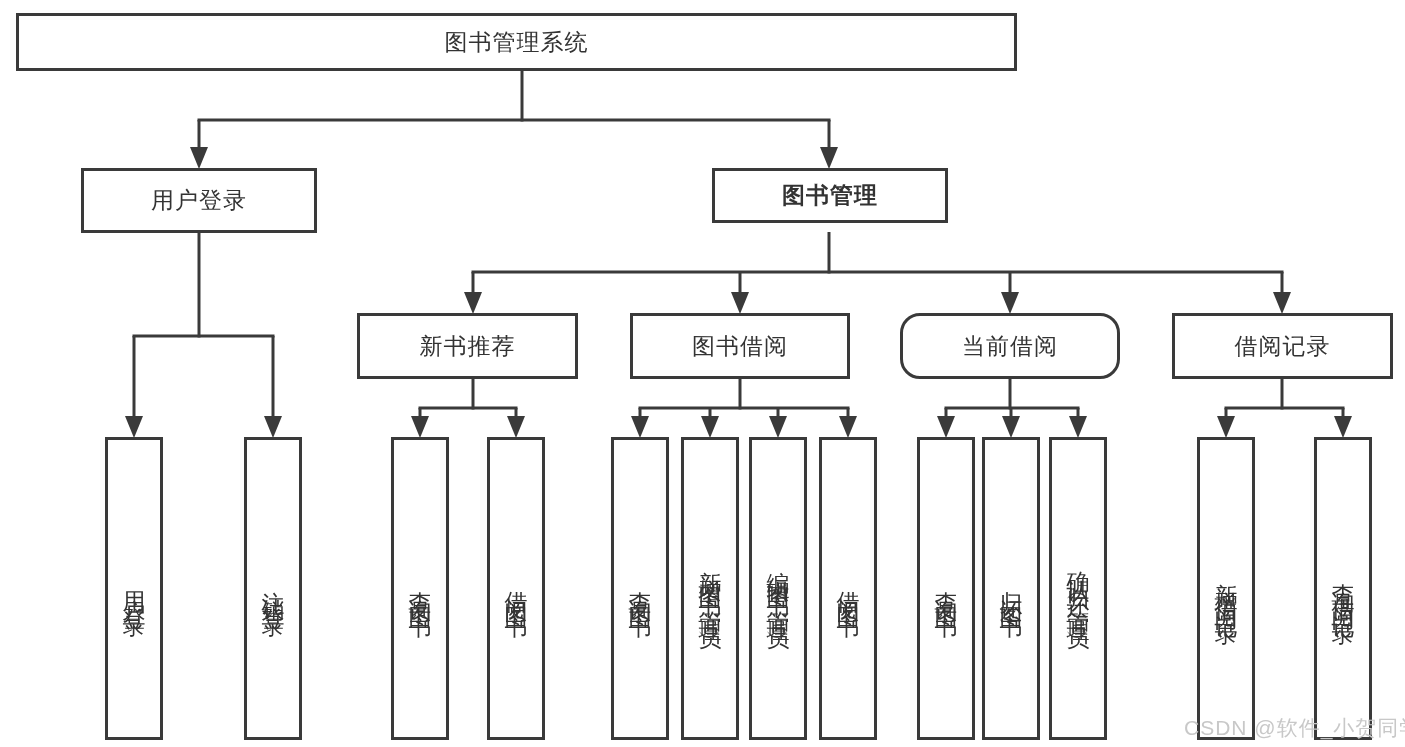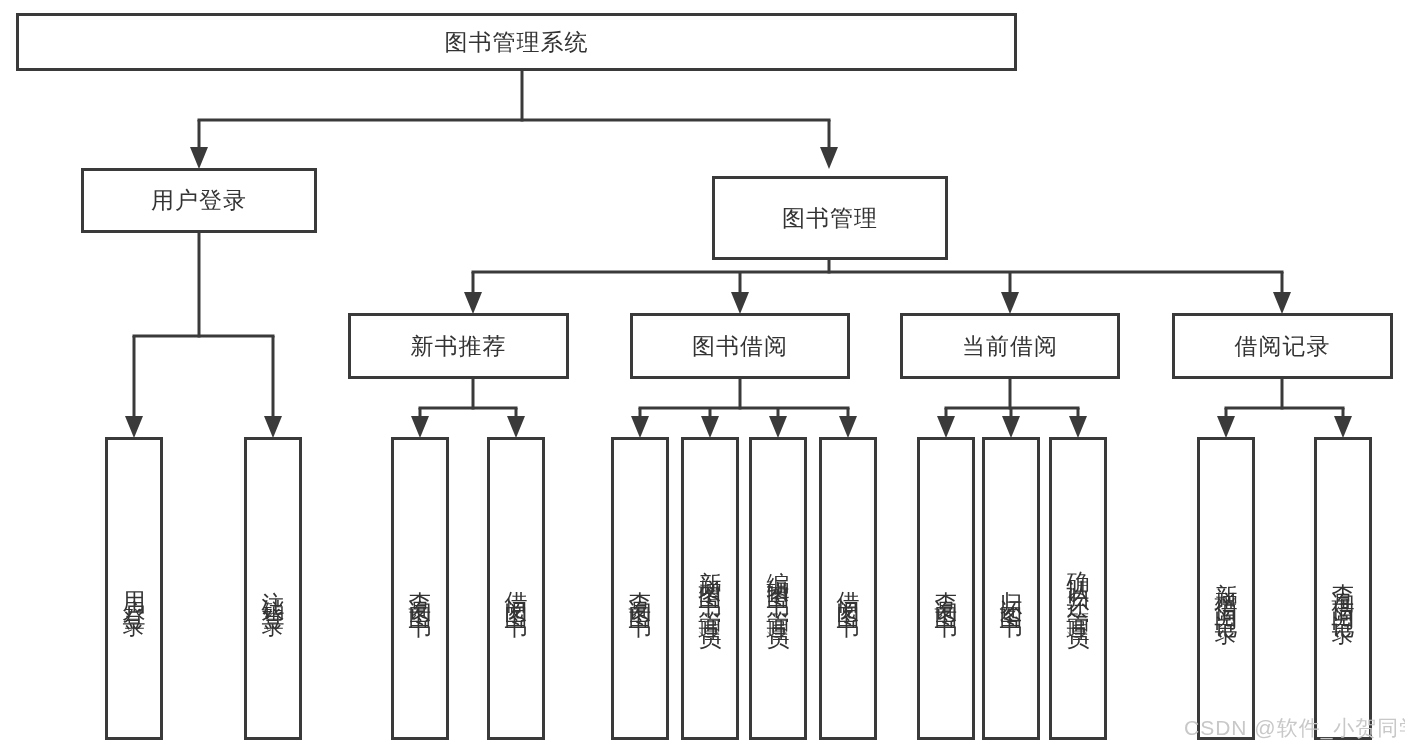--- a/index.html
+++ b/index.html
@@ -147,25 +147,25 @@
       <line x1="1226" y1="408" x2="1226" y2="417"></line>
       <polygon points="1217,416 1235,416 1226,438"></polygon>
       <line x1="1343" y1="408" x2="1343" y2="417"></line>
       <polygon points="1334,416 1352,416 1343,438"></polygon>
     </g>
   </svg>
 
   <div class="node" style="left:16px; top:13px; width:1001px; height:58px;">图书管理系统</div>
 
   <div class="node" style="left:81px; top:168px; width:236px; height:65px;">用户登录</div>
-  <div class="node" style="left:712px; top:176px; width:236px; height:84px;">图书管理</div>
-
-  <div class="node" style="left:348px; top:313px; width:221px; height:66px;">新书推荐</div>
+  <div class="node" style="left:712px; top:168px; width:236px; height:55px;font-weight:bold;">图书管理</div>
+
+  <div class="node" style="left:357px; top:313px; width:221px; height:66px;">新书推荐</div>
   <div class="node" style="left:630px; top:313px; width:220px; height:66px;">图书借阅</div>
-  <div class="node" style="left:900px; top:313px; width:220px; height:66px;">当前借阅</div>
+  <div class="node" style="left:900px; top:313px; width:220px; height:66px;border-radius:20px;">当前借阅</div>
   <div class="node" style="left:1172px; top:313px; width:221px; height:66px;">借阅记录</div>
 
   <div class="leaf" style="left:105px;">
     <span class="vtext">用户登录</span>
   </div>
   <div class="leaf" style="left:244px;">
     <span class="vtext">注销登录</span>
   </div>
 
   <div class="leaf" style="left:391px;">

